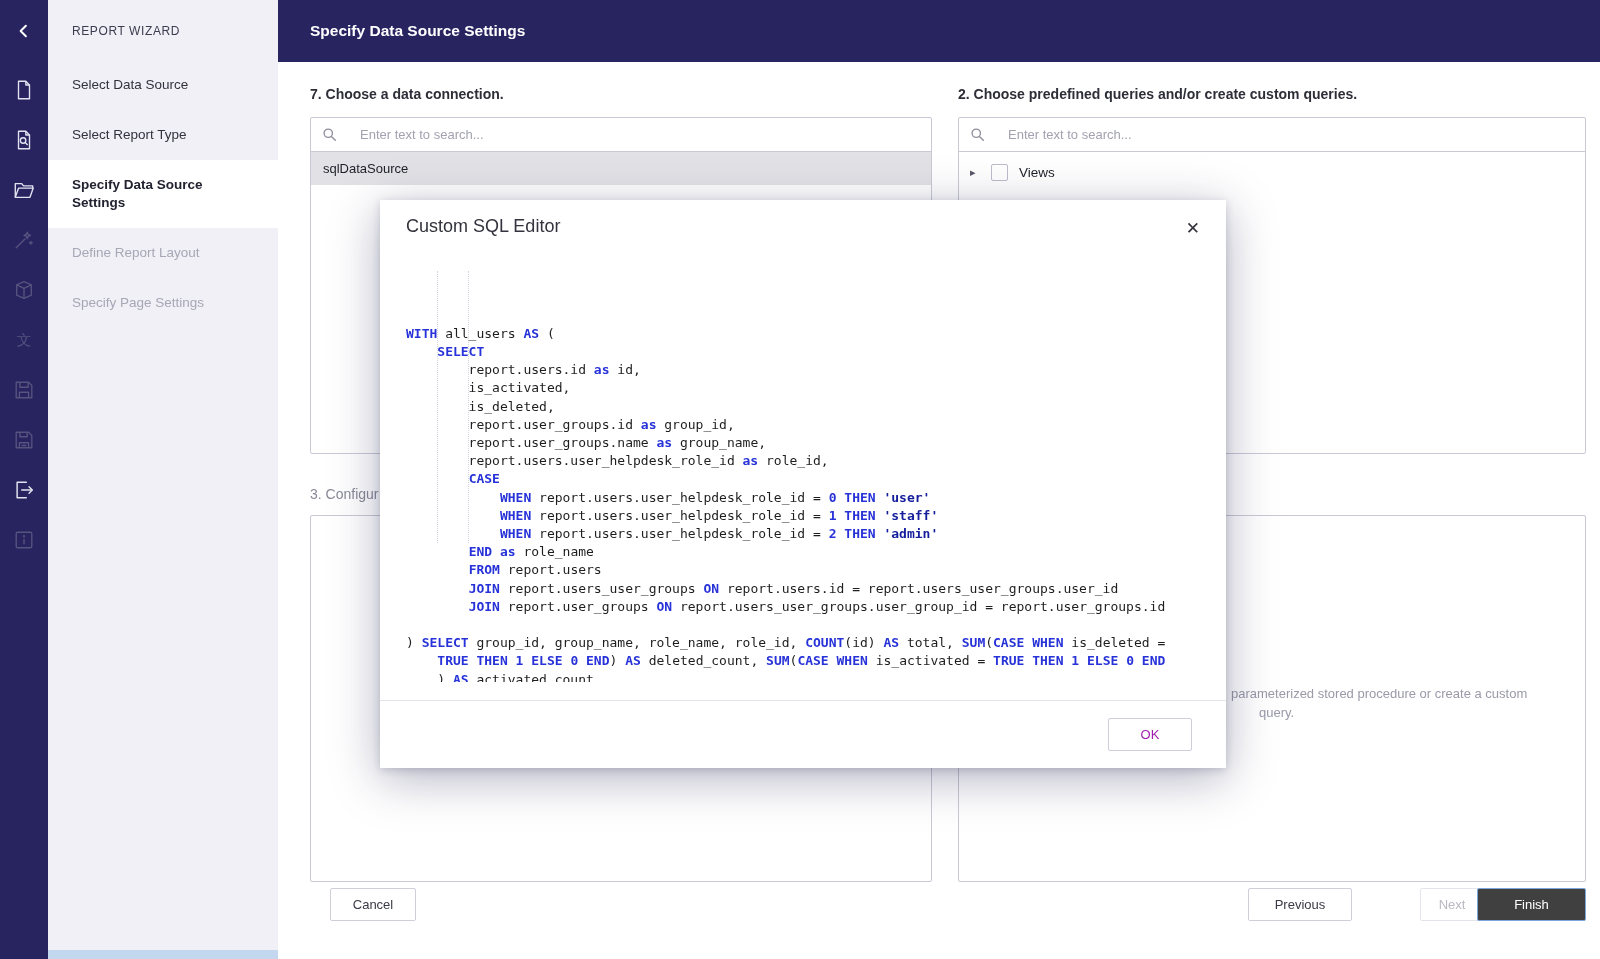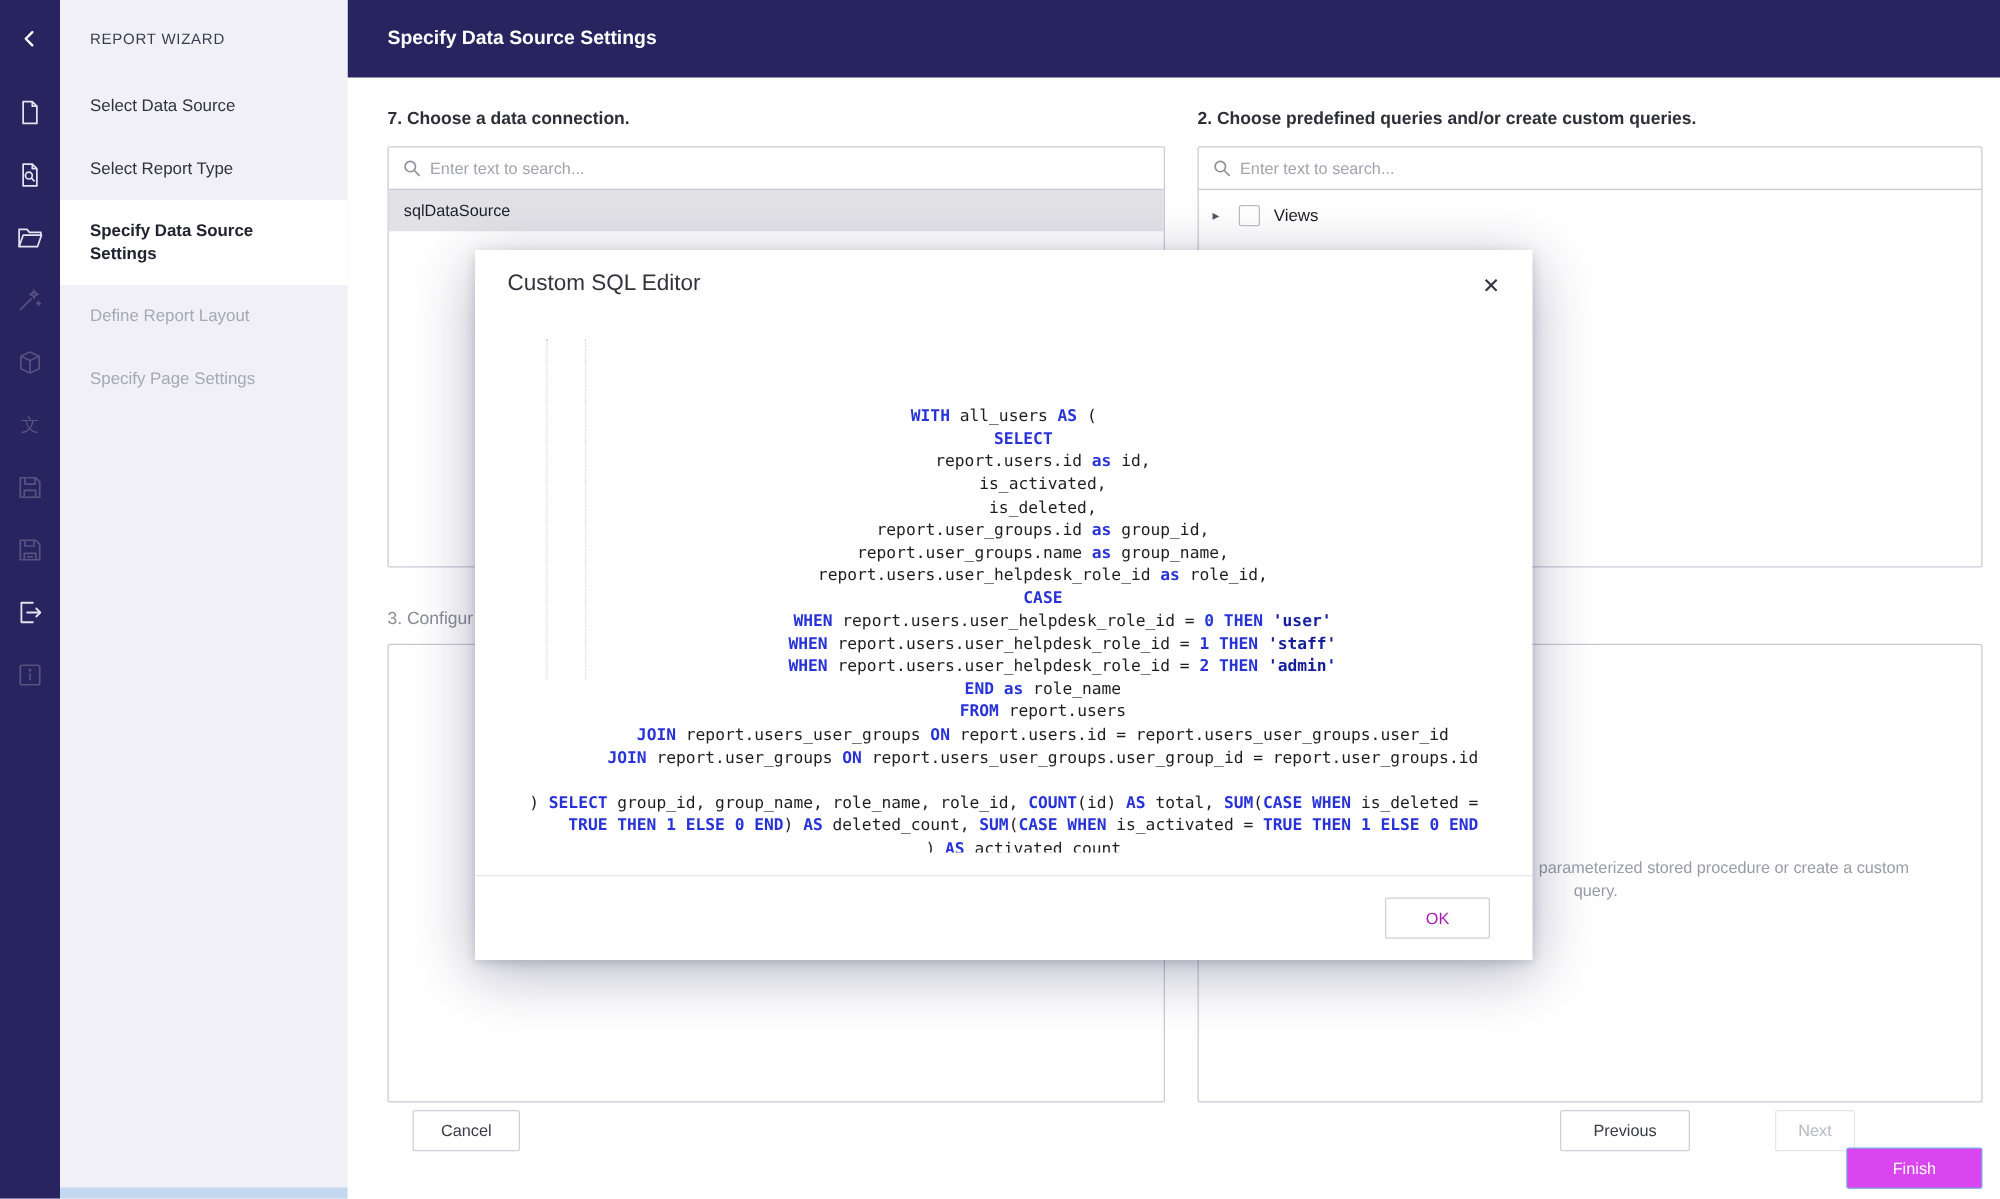--- a/index.html
+++ b/index.html
@@ -69,21 +69,21 @@
     position:absolute; border:1px solid #c9c9d6; background:#ffffff;
     border-radius:2px;
   }
   #panel1 { left:310px; top:117px; width:622px; height:337px; }
   #panel2 { left:958px; top:117px; width:628px; height:337px; }
   #panel3 { left:310px; top:515px; width:622px; height:367px; }
   #panel4 { left:958px; top:515px; width:628px; height:367px; }
 
   .search-row {
     display:flex; align-items:center; height:34px;
-    border-bottom:1px solid #c9c9d6; padding:0 11px; gap:7px;
+    border-bottom:1px solid #c9c9d6; padding:0 11px; gap:23px;
   }
   .search-row svg { width:15px; height:15px; flex:0 0 auto; }
   .search-input {
     border:none; outline:none; flex:1; font-size:13px;
     font-family:"Liberation Sans", sans-serif; color:#2e2e38; background:transparent;
   }
   .search-input::placeholder { color:#a2a2b0; }
 
   .conn-row {
     height:33px; display:flex; align-items:center; padding-left:12px;
@@ -109,41 +109,40 @@
 
   
   .btn {
     position:absolute; height:33px; border:1px solid #cfcfda; background:#ffffff;
     color:#3a3a46; font-size:13px; border-radius:2px; cursor:pointer;
     font-family:"Liberation Sans", sans-serif;
   }
   #cancel-btn   { left:330px;  top:888px; width:86px; }
   #previous-btn { left:1248px; top:888px; width:104px; }
   #next-btn     { left:1372px; top:888px; width:64px; color:#b8b8c4; border-color:#e4e4ec; cursor:default;margin-left:48px; }
-  #finish-btn   { left:1477px; top:888px; width:109px; background:#d946ef; border-color:#7aa7dc; color:#ffffff;margin-top:30px; }
+  #finish-btn   { left:1477px; top:888px; width:109px; background:#404040; border-color:#7aa7dc; color:#ffffff; }
 
   
   .modal {
     position:absolute; left:380px; top:200px; width:846px; height:568px;
     background:#ffffff; z-index:10;
     box-shadow:0 10px 45px rgba(35,35,80,0.35), 0 2px 8px rgba(35,35,80,0.18);
   }
   .modal-header {
     display:flex; justify-content:space-between; align-items:flex-start;
     padding:16px 22px 0 26px;
   }
   .modal-title { font-size:18px; color:#33333d; }
   .modal-close { font-size:17px; color:#33333d; cursor:pointer; padding:2px 4px; }
 
   .code-area {
     position:absolute; left:26px; right:26px; top:52px; bottom:86px;
     font-family:"DejaVu Sans Mono", "Liberation Mono", monospace;
     font-size:13px; line-height:18.2px; white-space:pre; overflow:hidden;
     color:#1e1e1e;
-    text-align:center;
   }
   .indent-guide {
     position:absolute; top:19px; height:272px;
     border-left:1px dotted #d4d4de; width:0;
   }
   #guide1 { left:31px; } #guide2 { left:62px; }
   .code-line { position:relative; }
   .tok-k { color:#2732d8; font-weight:700; }
   .tok-n { color:#2732d8; font-weight:700; }
   .tok-s { color:#141d9c; font-weight:700; }

